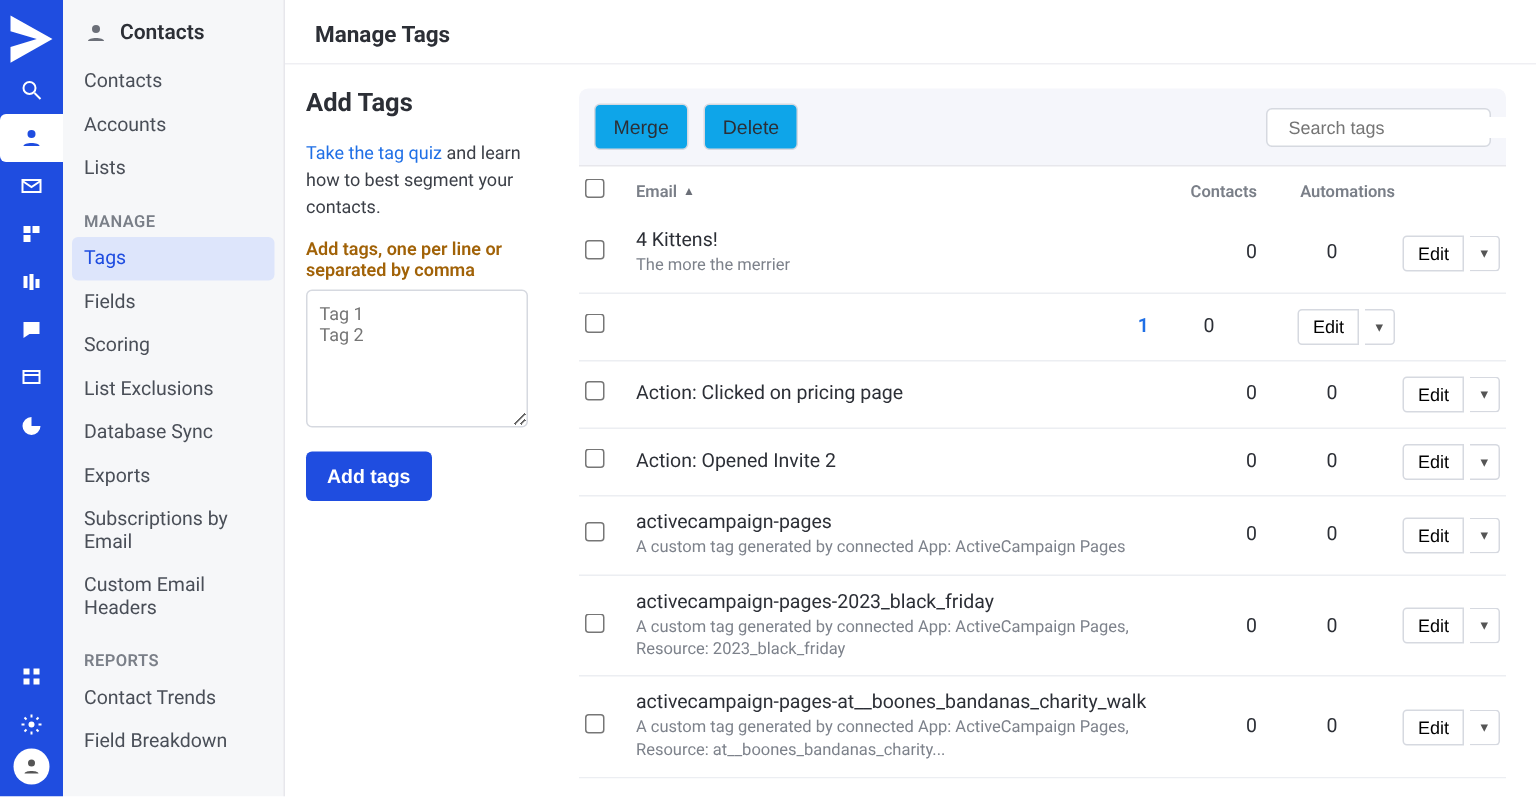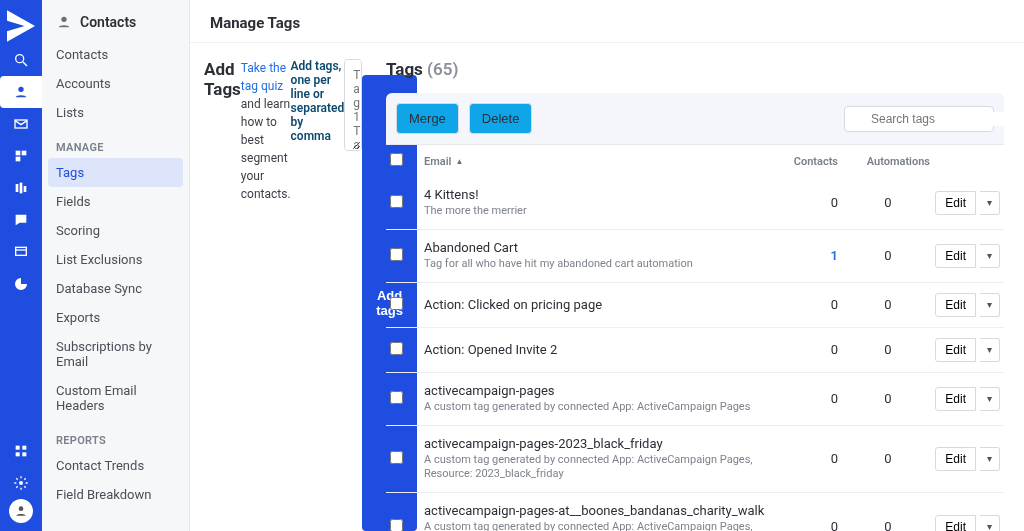--- a/index.html
+++ b/index.html
@@ -23,35 +23,35 @@
   .side-link { padding:7px 14px; color:#4a4f58; cursor:pointer; font-size:13px; }
   .side-link.active { background:#dde5fb; color:#1f4de0; border-radius:4px; margin:0 6px; padding:7px 8px; }
   .side-group { padding:14px 14px 4px; font-size:11px; font-weight:600; color:#7a7f88; letter-spacing:.3px; }
 
   
   .main { flex:1; display:flex; flex-direction:column; overflow:hidden; }
   .topbar { padding:14px 20px 10px 20px; font-weight:700; font-size:15px; color:#2c2f36; border-bottom:1px solid #efeff3; }
   .content { display:flex; flex:1; overflow:hidden; }
 
   
-  .addpanel { width:176px; padding:16px 14px 0 14px; display:flex; }
+  .addpanel { width:176px; padding:16px 14px 0 14px; display:flex; flex-direction:column; }
   .addpanel h2 { font-size:17px; font-weight:700; margin-bottom:14px; color:#2c2f36; }
   .blurb { font-size:12px; color:#3b3f47; line-height:1.5; margin-bottom:12px; }
   .blurb a { color:#1f6fe6; font-weight:400; text-decoration:none; }
-  .field-label { font-size:12px; color:#0c4a6e; font-weight:600; margin-bottom:6px; }
+  .field-label { font-size:12px; color:#a16207; font-weight:600; margin-bottom:6px; }
   textarea.tagbox { width:100%; height:92px; border:1px solid #d6d9e0; border-radius:4px; padding:8px; font-size:12px; color:#8a8f99; resize:both; font-family:inherit; }
   .add-btn { margin-top:16px; background:#1f4de0; color:#fff; border:none; border-radius:4px; padding:9px 14px; font-size:13px; font-weight:600; cursor:pointer; width:max-content; }
 
   
   .tags-area { flex:1; padding:16px 20px 0 20px; display:flex; flex-direction:column; overflow:hidden; }
   .tags-heading { font-size:17px; font-weight:700; color:#2c2f36; margin-bottom:14px; }
   .tags-heading .count { color:#8a8f99; font-weight:600; }
   .toolbar { display:flex; align-items:center; gap:10px; background:#f5f6fb; padding:10px; border-radius:6px 6px 0 0; }
   .btn-outline { background:#0ea5e9; border:1px solid #d6d9e0; border-radius:4px; padding:7px 12px; font-size:13px; cursor:pointer; color:#2c2f36; }
-  .searchwrap { margin-left:auto; background:#fff; border:1px solid #d6d9e0; border-radius:4px; display:flex; align-items:center; padding:5px 20px; width:150px; }
+  .searchwrap { margin-left:auto; background:#fff; border:1px solid #d6d9e0; border-radius:4px; display:flex; align-items:center; padding:5px 8px; width:150px; }
   .searchwrap svg { width:14px; height:14px; fill:#8a8f99; margin-right:6px; }
   .searchwrap input { border:none; outline:none; font-size:12px; flex:1; color:#444; }
 
   .table { display:flex; flex-direction:column; border-top:1px solid #e7e7ec; overflow-y:auto; }
   .thead, .row { display:grid; grid-template-columns: 26px 1fr 64px 84px 62px; align-items:center; column-gap:8px; }
   .thead { padding:8px 4px; font-size:11px; color:#7a7f88; font-weight:600; }
   .thead .sort { display:flex; align-items:center; gap:4px; }
   .thead .rt { text-align:right; }
   .row { padding:10px 4px; border-bottom:1px solid #eceef2; }
   .row input[type=checkbox] { width:13px; height:13px; }
@@ -184,23 +184,20 @@
         <div class="blurb">
           <a href="#">Take the tag quiz</a><span> and learn how to best segment your contacts.</span>
         </div>
         <div class="field-label">Add tags, one per line or separated by comma</div>
         <textarea class="tagbox" placeholder="Tag 1
 Tag 2" style=""></textarea>
         <button class="add-btn">Add tags</button>
       </div>
 
       <div class="tags-area">
-        <div class="tags-heading">
-          <span>Tags </span><span class="count">(65)</span>
-        </div>
         <div class="toolbar">
           <button class="btn-outline">Merge</button>
           <button class="btn-outline">Delete</button>
           <div class="searchwrap">
             <svg viewBox="0 0 24 24">
                 <circle cx="10" cy="10" r="6" stroke="#8a8f99" stroke-width="2" fill="none"></circle>
                 <line x1="15" y1="15" x2="21" y2="21" stroke="#8a8f99" stroke-width="2"></line>
               </svg>
             <input type="text" placeholder="Search tags" style="">
           </div>
@@ -225,24 +222,20 @@
                 </div>
                 <div class="num">0</div>
                 <div class="num" style="text-align: center;">0</div>
                 <div class="actions">
                   <button class="editbtn">Edit</button>
                   <button class="caretbtn">▾</button>
                 </div>
               </div>
               <div class="row">
                 <div><input type="checkbox" style=""></div>
-                <div>
-                  <div class="name">Abandoned Cart</div>
-                  <div class="desc">Tag for all who have hit my abandoned cart automation</div>
-                </div>
                 <div class="num link">1</div>
                 <div class="num" style="text-align: center;">0</div>
                 <div class="actions">
                   <button class="editbtn">Edit</button>
                   <button class="caretbtn">▾</button>
                 </div>
               </div>
               <div class="row">
                 <div><input type="checkbox" style=""></div>
                 <div>

